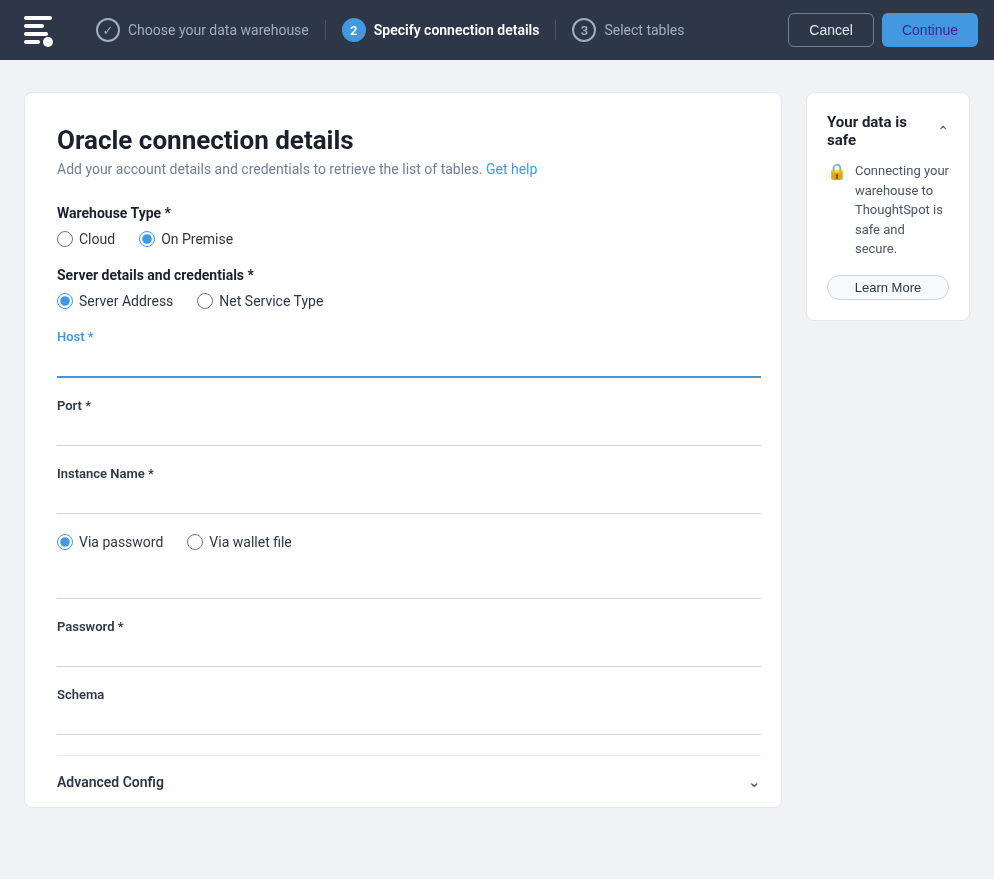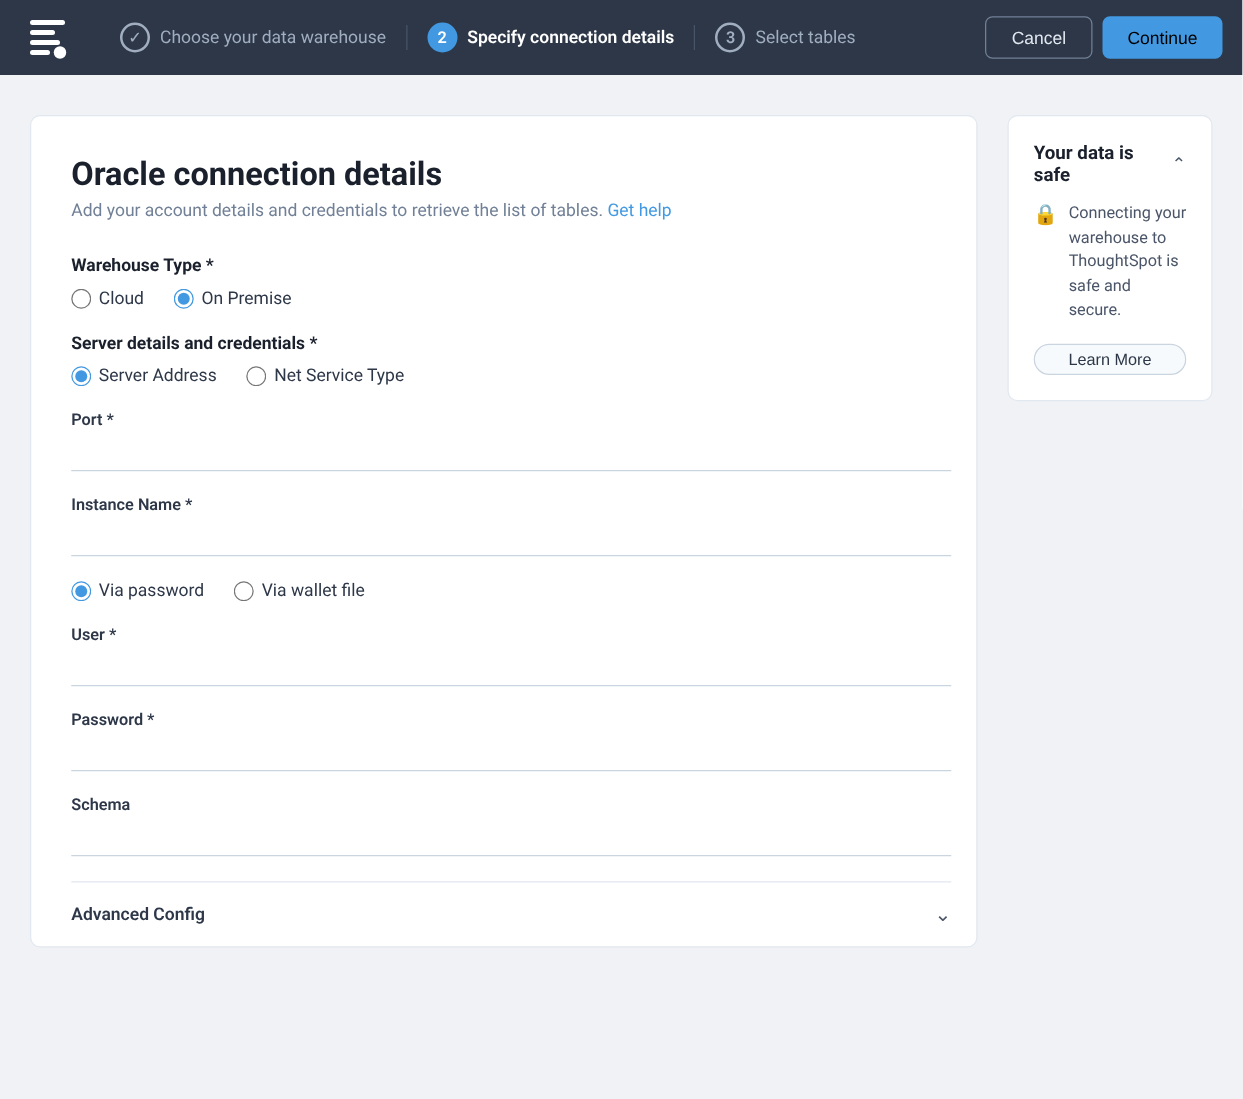--- a/index.html
+++ b/index.html
@@ -85,21 +85,21 @@
       color: #e2e8f0;
       font-size: 14px;
       font-weight: 500;
       cursor: pointer;
     }
     .btn-continue {
       padding: 8px 20px;
       border-radius: 6px;
       border: none;
       background: #4299e1;
-      color: #000000;
+      color: #4c1d95;
       font-size: 14px;
       font-weight: 500;
       cursor: pointer;
     }
 
     
     .main-content {
       display: flex;
       padding: 32px 24px;
       gap: 24px;
@@ -352,20 +352,24 @@
       <label class="radio-option">
         <input type="radio" name="server_detail" checked="" style="">
         <span>Server Address</span>
       </label>
       <label class="radio-option">
         <input type="radio" name="server_detail" style="">
         <span>Net Service Type</span>
       </label>
     </div>
 
+    <div class="field-group">
+      <div class="field-label">Host *</div>
+      <input type="text" class="field-input" style="">
+    </div>
 
     <div class="field-group">
       <div class="field-label dark">Port *</div>
       <input type="text" class="field-input normal" style="">
     </div>
 
     <div class="field-group">
       <div class="field-label dark">Instance Name *</div>
       <input type="text" class="field-input normal" style="">
     </div>
@@ -375,21 +379,20 @@
         <input type="radio" name="auth_type" checked="" style="">
         <span>Via password</span>
       </label>
       <label class="radio-option">
         <input type="radio" name="auth_type" style="">
         <span>Via wallet file</span>
       </label>
     </div>
 
     <div class="field-group">
-      <div class="field-label dark">User *</div>
       <input type="text" class="field-input normal" style="">
     </div>
 
     <div class="field-group">
       <div class="field-label dark">Password *</div>
       <input type="password" class="field-input normal" style="">
     </div>
 
     <div class="field-group">
       <div class="field-label dark">Schema</div>

